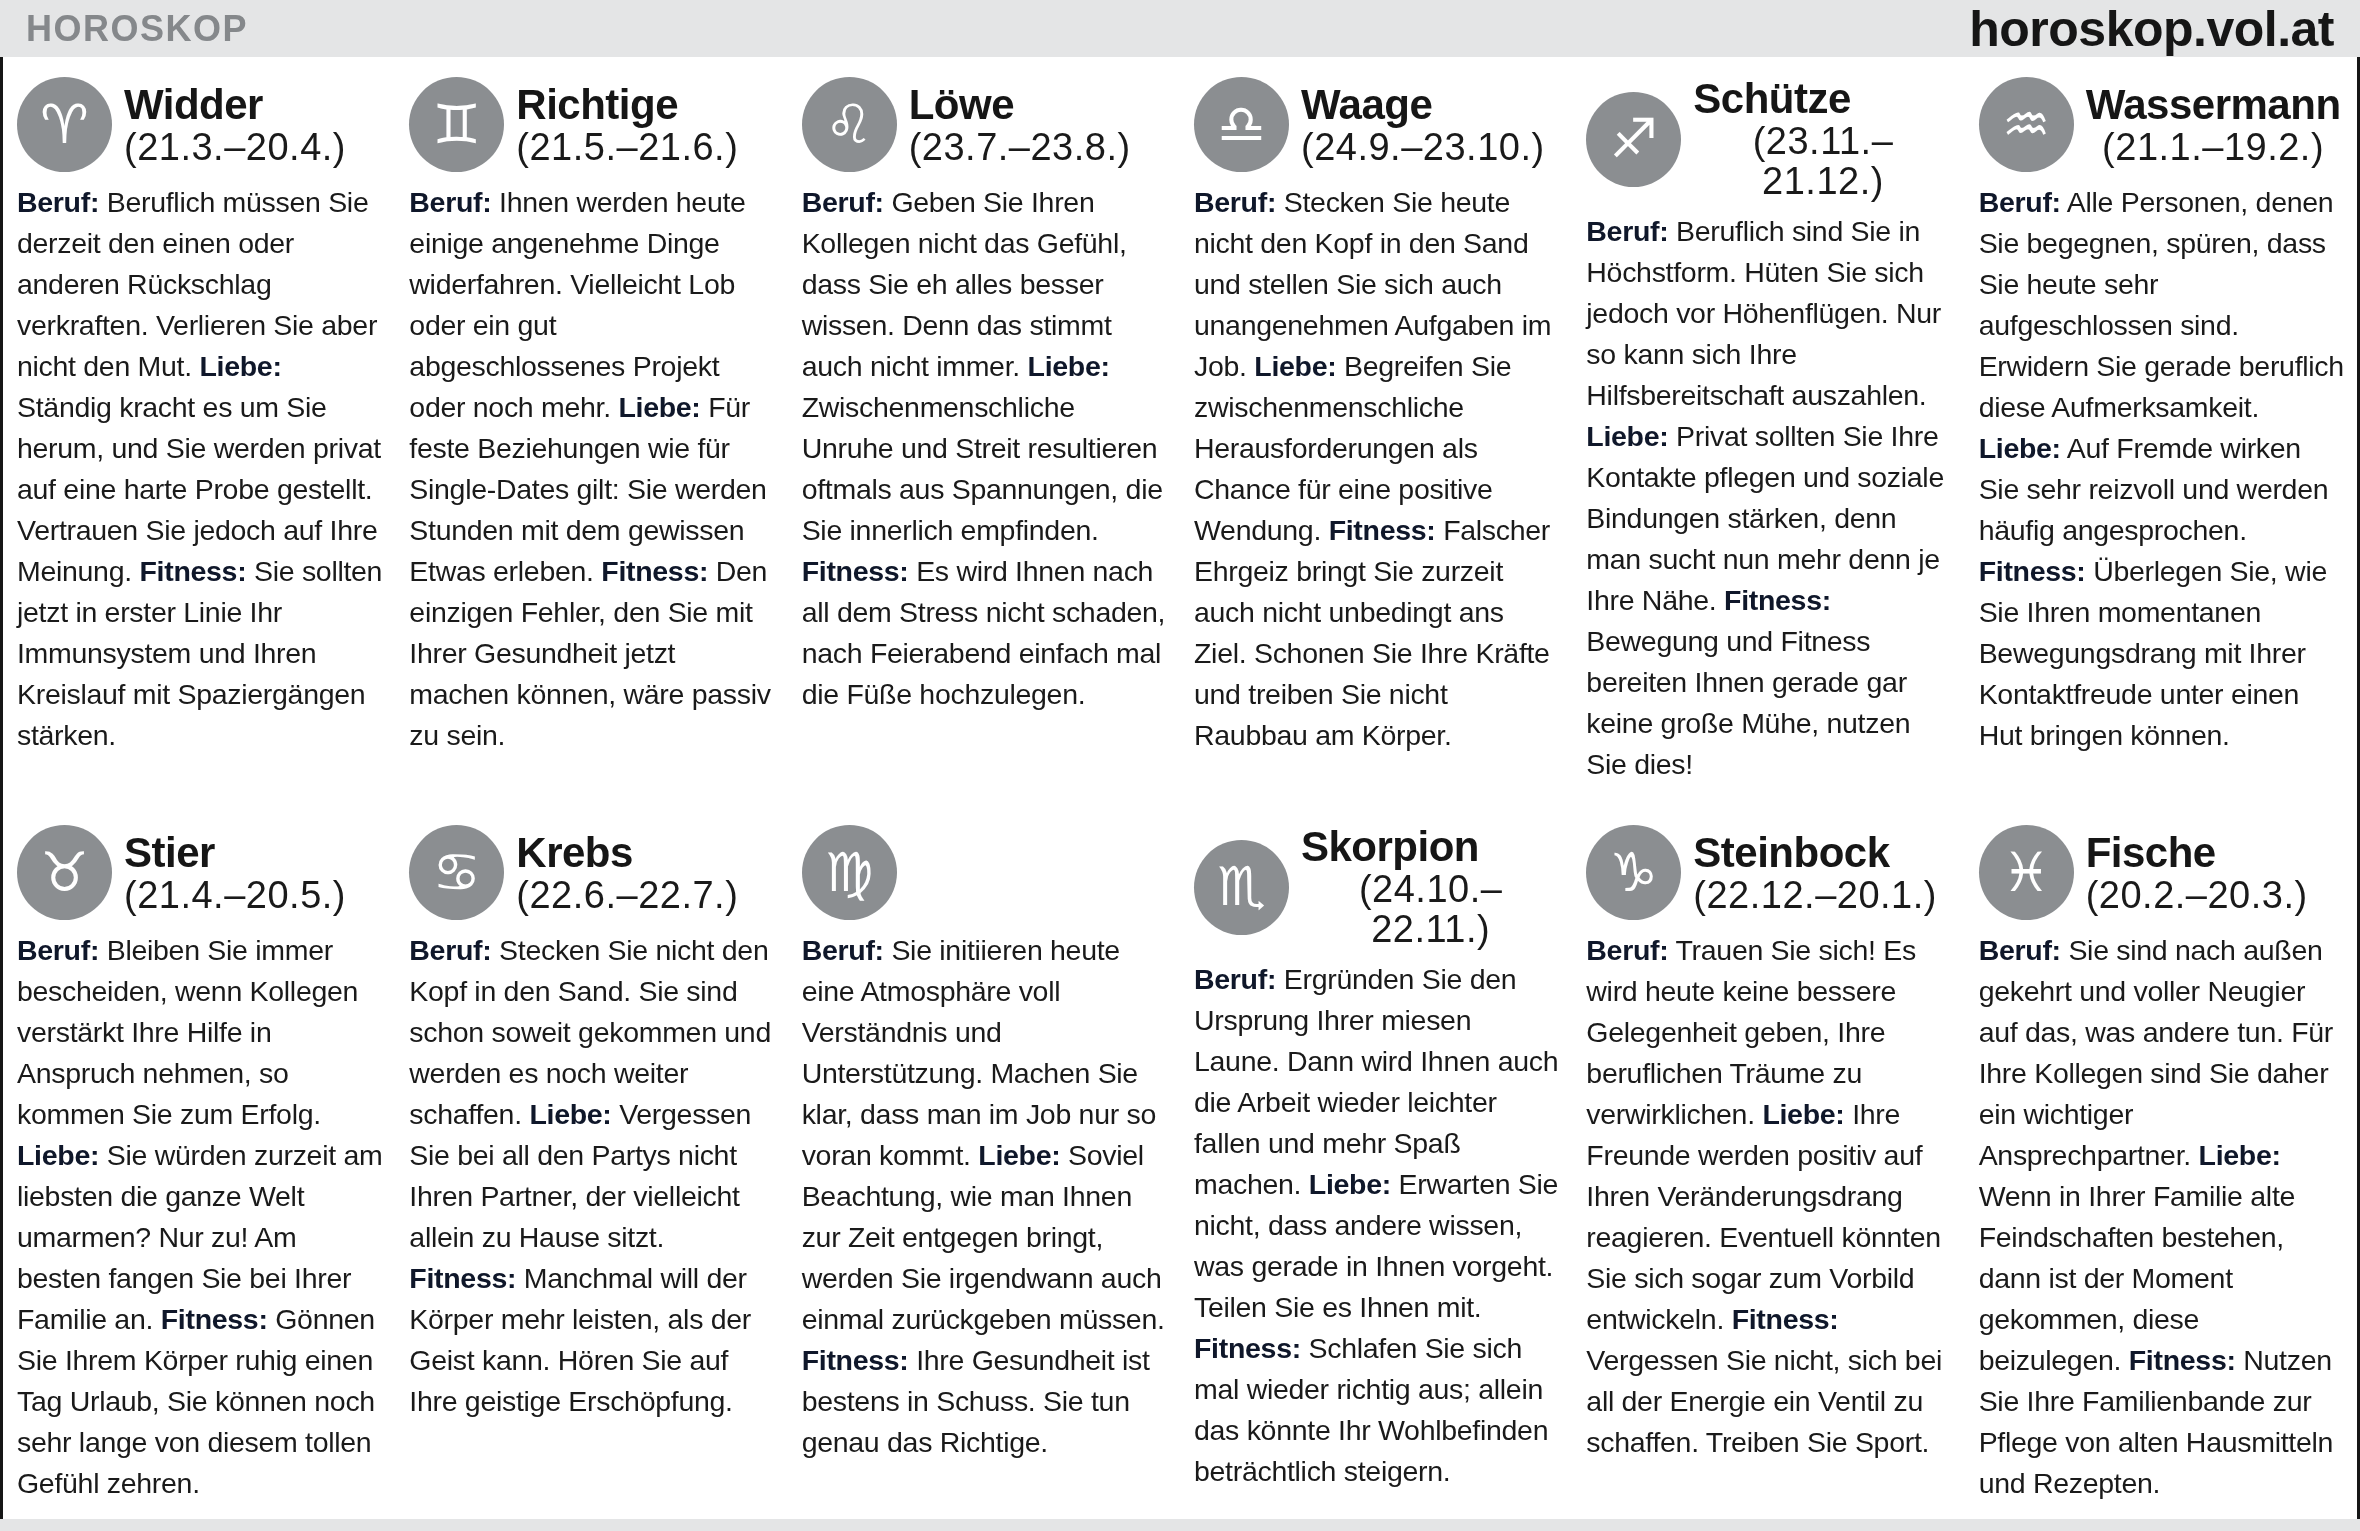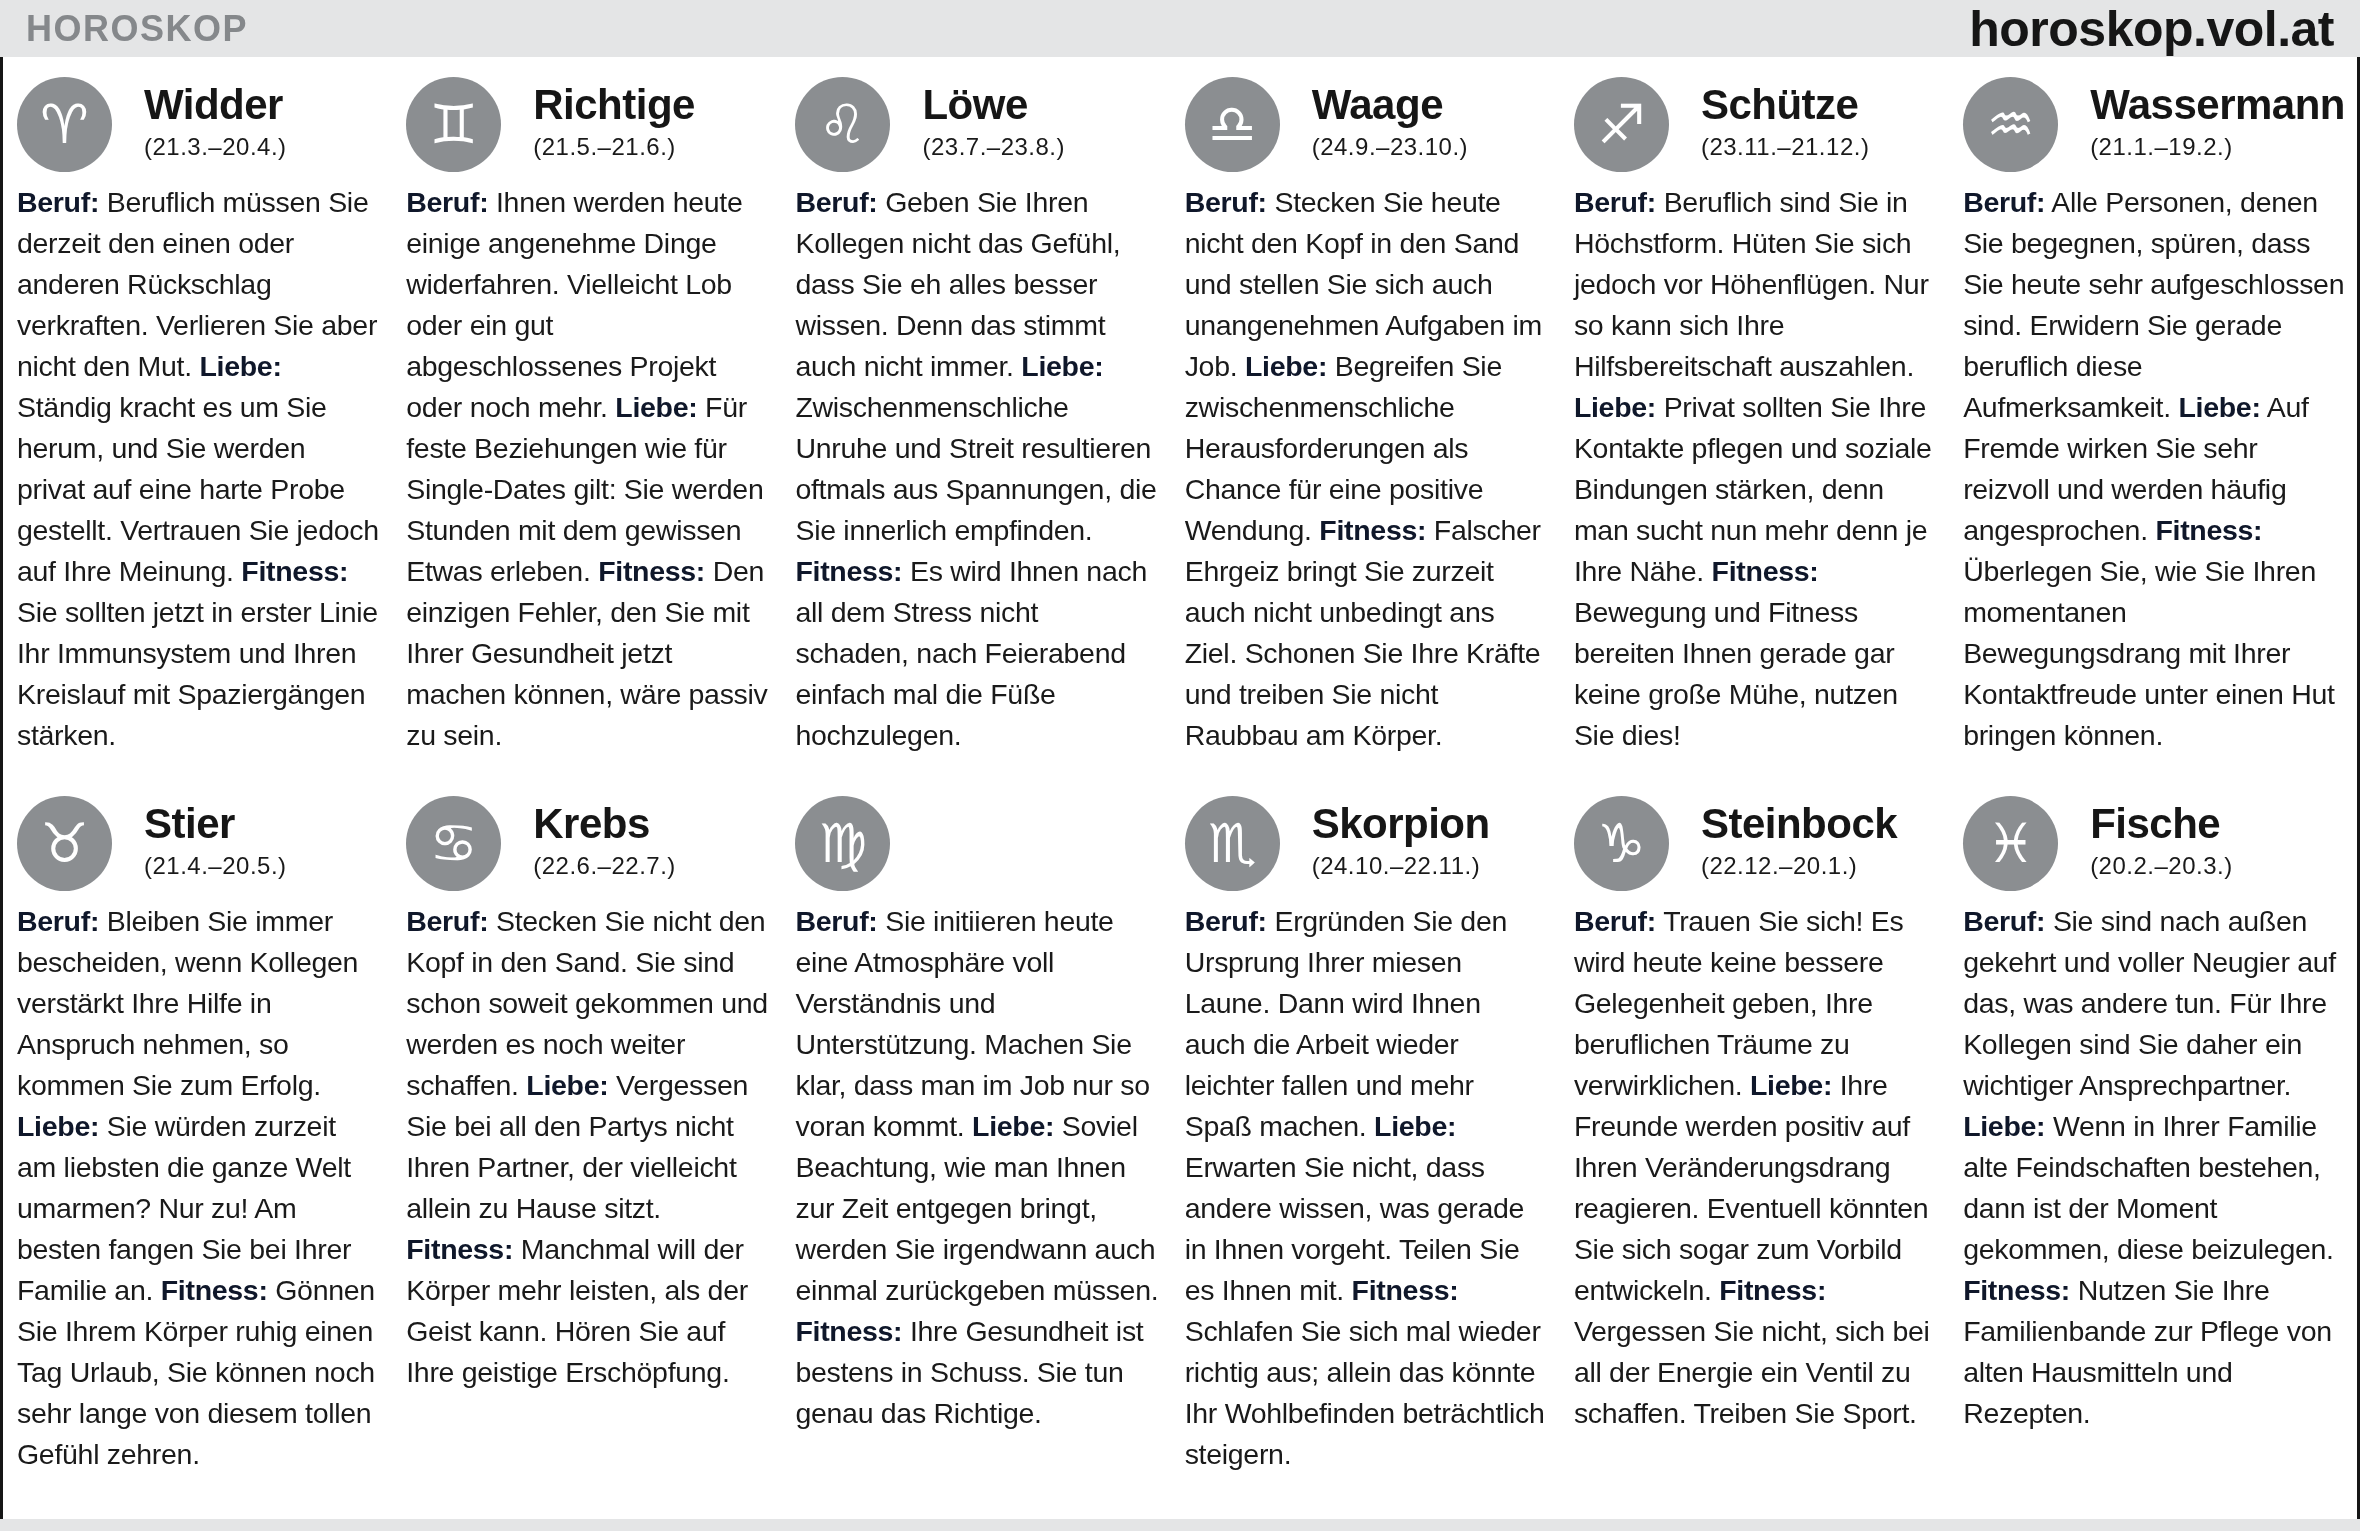--- a/index.html
+++ b/index.html
@@ -46,27 +46,27 @@
   .icon-circle{
     flex:0 0 auto;
     width:95px;height:95px;border-radius:50%;
     background:#8b8e91;
     display:flex;align-items:center;justify-content:center;
   }
   .icon-circle .glyph{
     font-family:"DejaVu Sans",sans-serif;
     font-size:54px;line-height:1;color:#ffffff;
   }
-  .titles{margin-left:32px;}
+  .titles{margin-left:12px;}
   .sign-name{
     margin:0;font-size:42px;line-height:44px;font-weight:bold;color:#161616;
     letter-spacing:-0.5px;
   }
   .sign-dates{
-    font-size:24px;line-height:40px;color:#1a1a1a;letter-spacing:0.5px;
+    font-size:38px;line-height:40px;color:#1a1a1a;letter-spacing:0.5px;text-align:center;
   }
   .body{
     margin:0;
     font-size:28.5px;line-height:41px;color:#1a1a1a;
     letter-spacing:-0.3px;
   }
   .body b{color:#0f172a;}
 </style>
 </head>
 <body>

